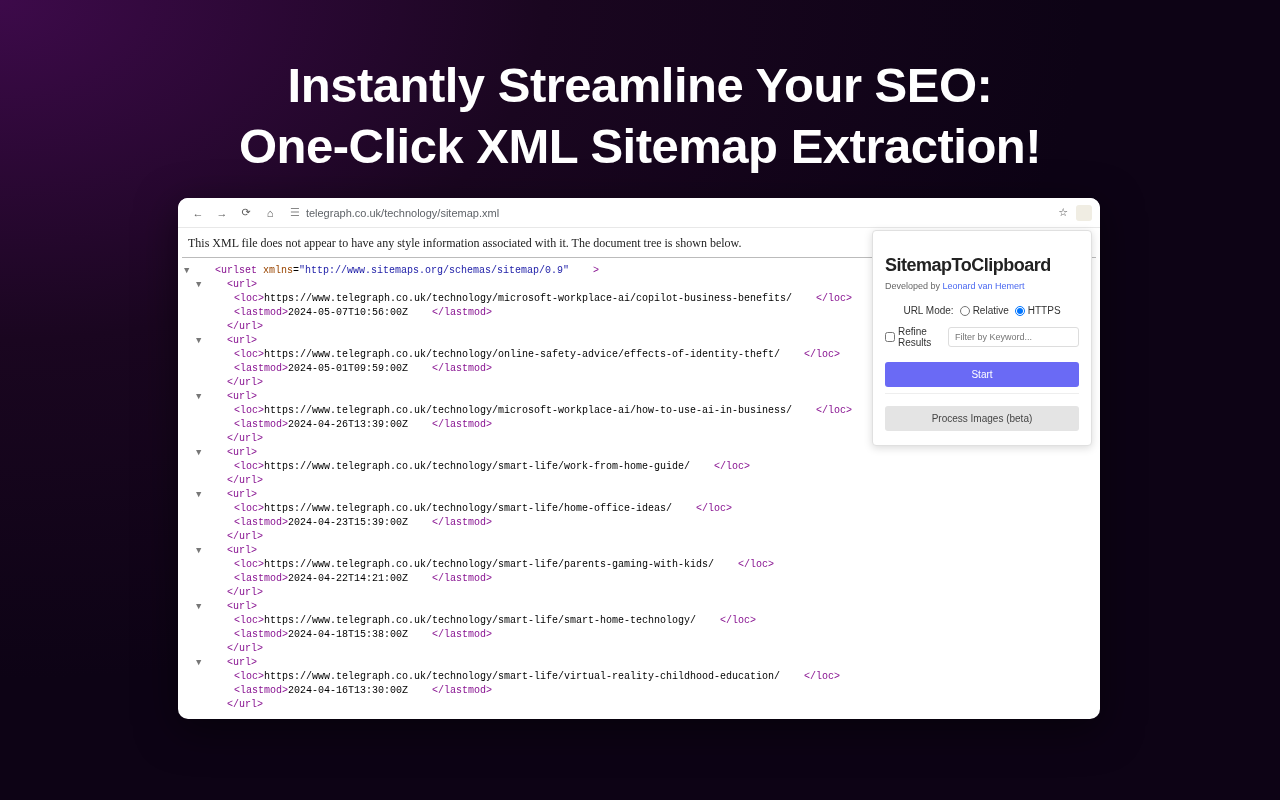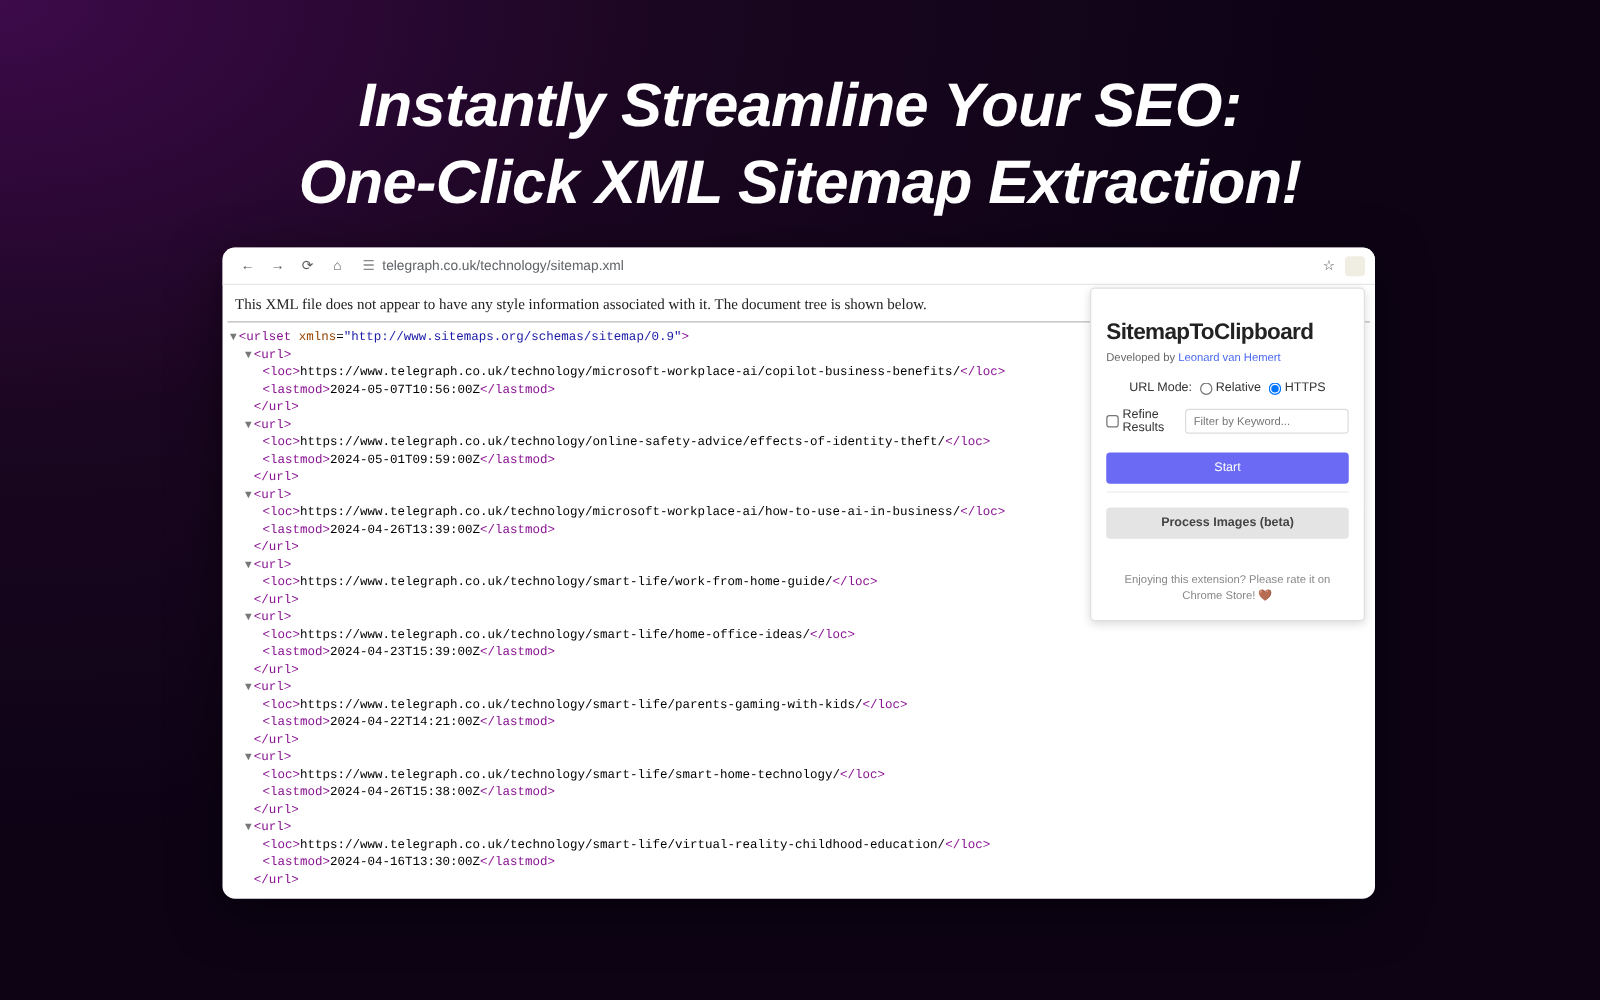--- a/index.html
+++ b/index.html
@@ -12,21 +12,20 @@
     position: relative;
   }
   .hero-title {
     color: #fff;
     font-weight: 800;
     font-size: 49px;
     text-align: center;
     padding-top: 55px;
     line-height: 1.25;
     letter-spacing: -0.5px;
-    font-style: italic;
   }
   .browser-window {
     position: absolute;
     left: 178px;
     top: 198px;
     width: 922px;
     height: 521px;
     background: #fff;
     border-radius: 10px;
     box-shadow: 0 10px 40px rgba(0,0,0,0.5);
@@ -73,21 +72,21 @@
     font-family: "Courier New", monospace;
     font-size: 10px;
     padding: 6px 4px;
     line-height: 1.4;
     color: #000;
     white-space: nowrap;
     overflow: hidden;
   }
   .xml-line { display: block; }
   .caret { color: #777; font-size: 9px; display: inline-block; width: 7px; }
-  .tag { color: #881391; }
+  .tag { color: #881391; margin-left: 24px; }
   .attr { color: #994500; }
   .attrval { color: #1a1aa6; }
   .text { color: #000; }
   .sidepanel {
     position: absolute;
     right: 8px;
     top: 32px;
     width: 220px;
     background: #fff;
     border: 1px solid #e0e0e0;
@@ -123,21 +122,21 @@
   }
   .sp-hr { border: none; border-top: 1px solid #eee; margin: 6px 0 12px; }
   .sp-btn-proc {
     width: 100%;
     background: #e4e4e4;
     color: #444;
     border: none;
     padding: 7px;
     font-size: 10px;
     border-radius: 3px;
-    font-weight: 700;
+    font-weight: 400;
   }
   .sp-footer { font-size: 9px; color: #888; text-align: center; margin-top: 26px; line-height: 1.4; }
   .ind0 { padding-left: 2px; }
   .ind1 { padding-left: 14px; }
   .ind2 { padding-left: 28px; }
 </style>
 </head>
 <body>
 
 <div class="hero-title">
@@ -183,21 +182,21 @@
       <div class="xml-line ind1"><span class="caret">▼</span><span class="tag">&lt;url&gt;</span></div>
       <div class="xml-line ind2"><span class="tag">&lt;loc&gt;</span><span class="text">https://www.telegraph.co.uk/technology/smart-life/home-office-ideas/</span><span class="tag">&lt;/loc&gt;</span></div>
       <div class="xml-line ind2"><span class="tag">&lt;lastmod&gt;</span><span class="text">2024-04-23T15:39:00Z</span><span class="tag">&lt;/lastmod&gt;</span></div>
       <div class="xml-line ind1"><span class="caret"></span><span class="tag">&lt;/url&gt;</span></div>
       <div class="xml-line ind1"><span class="caret">▼</span><span class="tag">&lt;url&gt;</span></div>
       <div class="xml-line ind2"><span class="tag">&lt;loc&gt;</span><span class="text">https://www.telegraph.co.uk/technology/smart-life/parents-gaming-with-kids/</span><span class="tag">&lt;/loc&gt;</span></div>
       <div class="xml-line ind2"><span class="tag">&lt;lastmod&gt;</span><span class="text">2024-04-22T14:21:00Z</span><span class="tag">&lt;/lastmod&gt;</span></div>
       <div class="xml-line ind1"><span class="caret"></span><span class="tag">&lt;/url&gt;</span></div>
       <div class="xml-line ind1"><span class="caret">▼</span><span class="tag">&lt;url&gt;</span></div>
       <div class="xml-line ind2"><span class="tag">&lt;loc&gt;</span><span class="text">https://www.telegraph.co.uk/technology/smart-life/smart-home-technology/</span><span class="tag">&lt;/loc&gt;</span></div>
-      <div class="xml-line ind2"><span class="tag">&lt;lastmod&gt;</span><span class="text">2024-04-26T15:38:00Z</span><span class="tag">&lt;/lastmod&gt;</span></div>
+      <div class="xml-line ind2"><span class="tag">&lt;lastmod&gt;</span><span class="text">2024-04-18T15:38:00Z</span><span class="tag">&lt;/lastmod&gt;</span></div>
       <div class="xml-line ind1"><span class="caret"></span><span class="tag">&lt;/url&gt;</span></div>
       <div class="xml-line ind1"><span class="caret">▼</span><span class="tag">&lt;url&gt;</span></div>
       <div class="xml-line ind2"><span class="tag">&lt;loc&gt;</span><span class="text">https://www.telegraph.co.uk/technology/smart-life/virtual-reality-childhood-education/</span><span class="tag">&lt;/loc&gt;</span></div>
       <div class="xml-line ind2"><span class="tag">&lt;lastmod&gt;</span><span class="text">2024-04-16T13:30:00Z</span><span class="tag">&lt;/lastmod&gt;</span></div>
       <div class="xml-line ind1"><span class="caret"></span><span class="tag">&lt;/url&gt;</span></div>
     </div>
 
   <div class="sidepanel">
     <div class="sp-title">SitemapToClipboard</div>
     <div class="sp-sub">
@@ -221,15 +220,14 @@
           <input type="checkbox" style="">
           <span>Refine Results</span>
         </label>
       <input class="sp-input" placeholder="Filter by Keyword..." style="">
     </div>
 
     <button class="sp-btn-start">Start</button>
     <hr class="sp-hr">
     <button class="sp-btn-proc">Process Images (beta)</button>
 
-    <div class="sp-footer">Enjoying this extension? Please rate it on Chrome Store! 🤎</div>
   </div>
 </div>
 
 </body></html>

